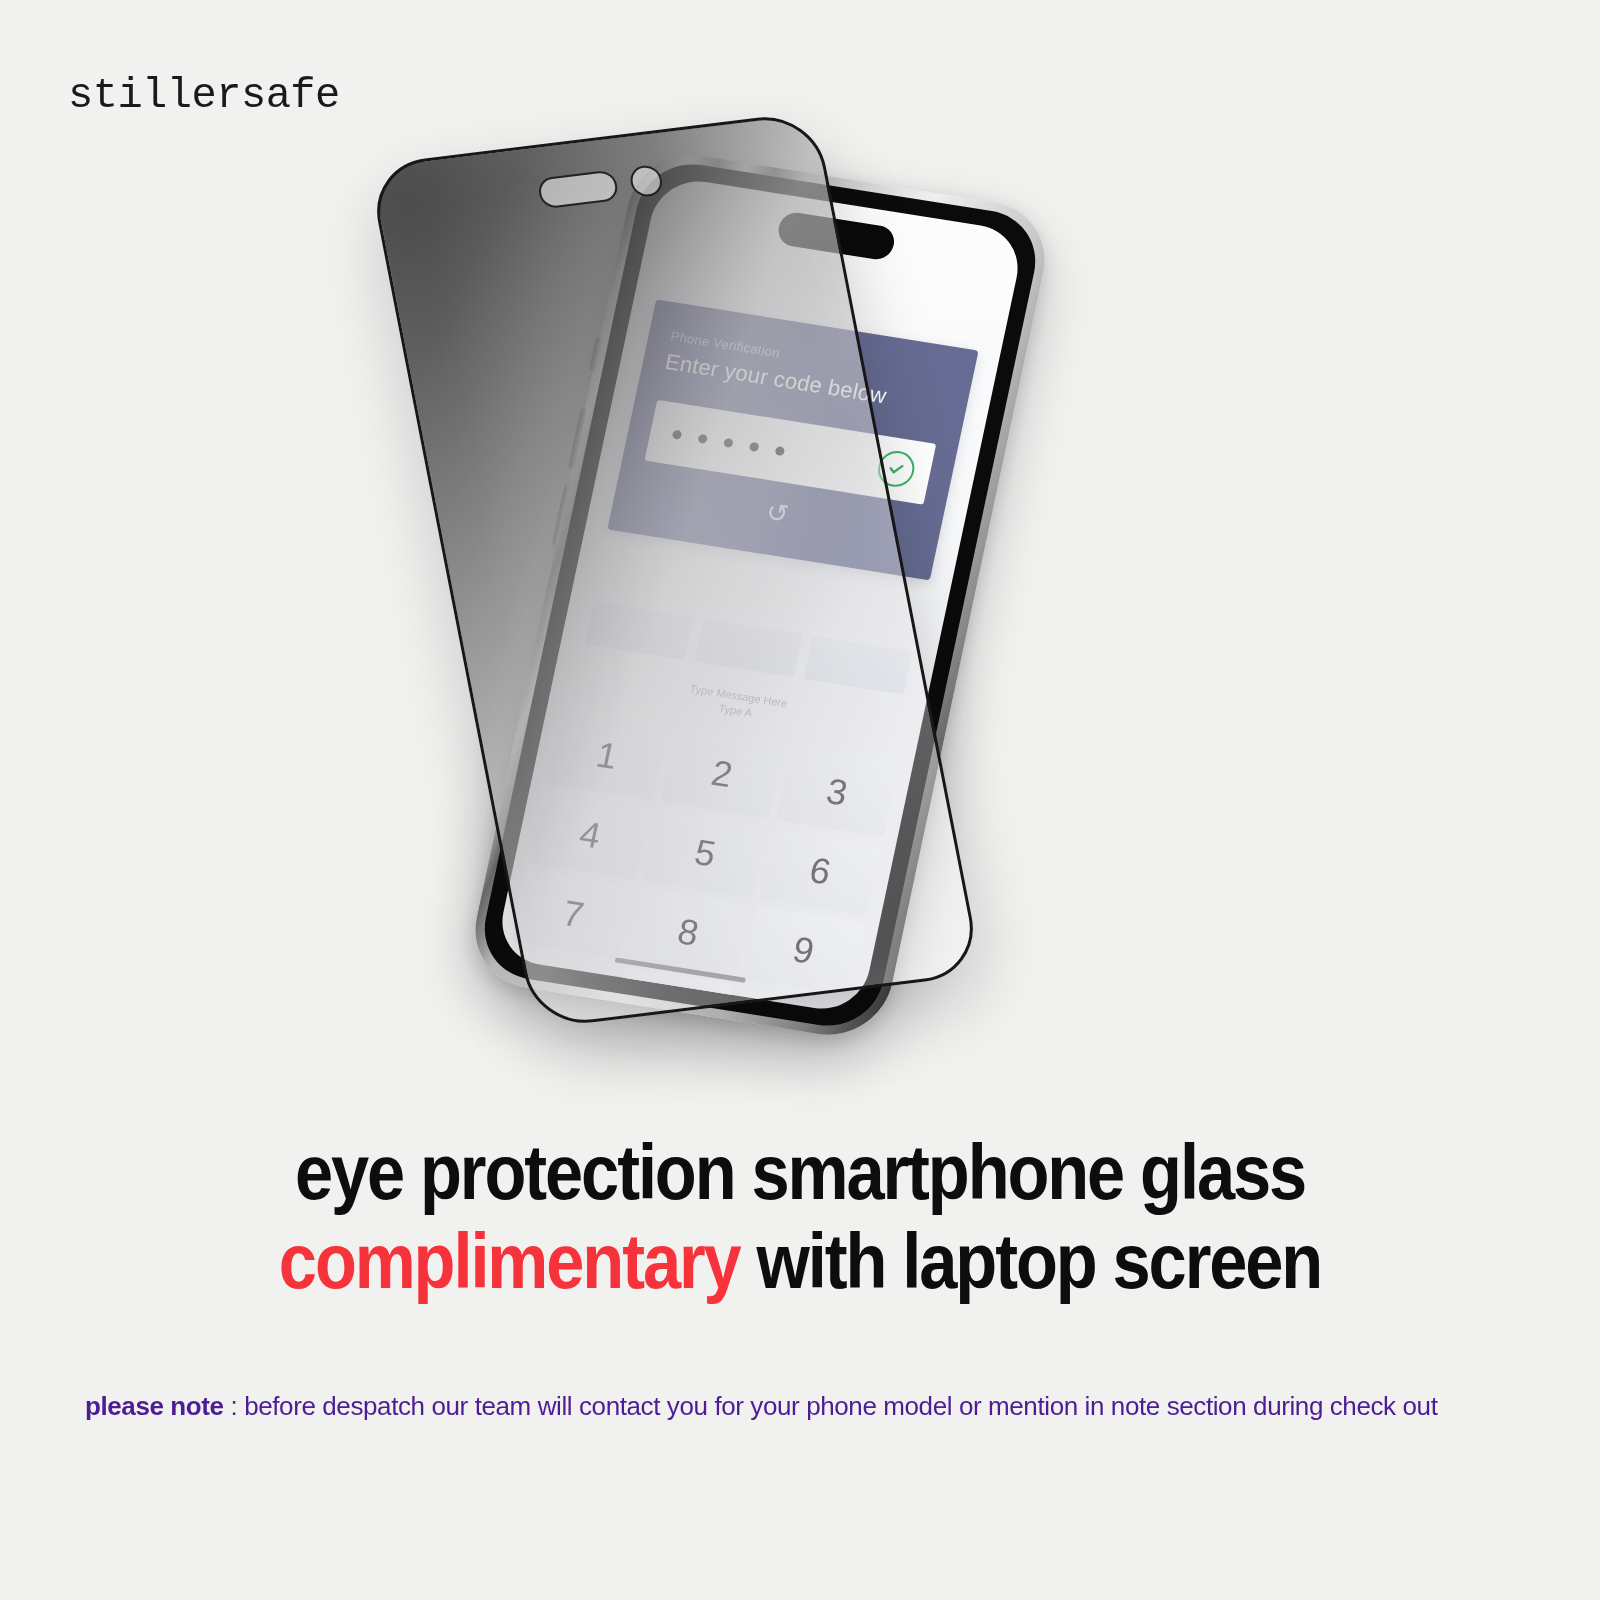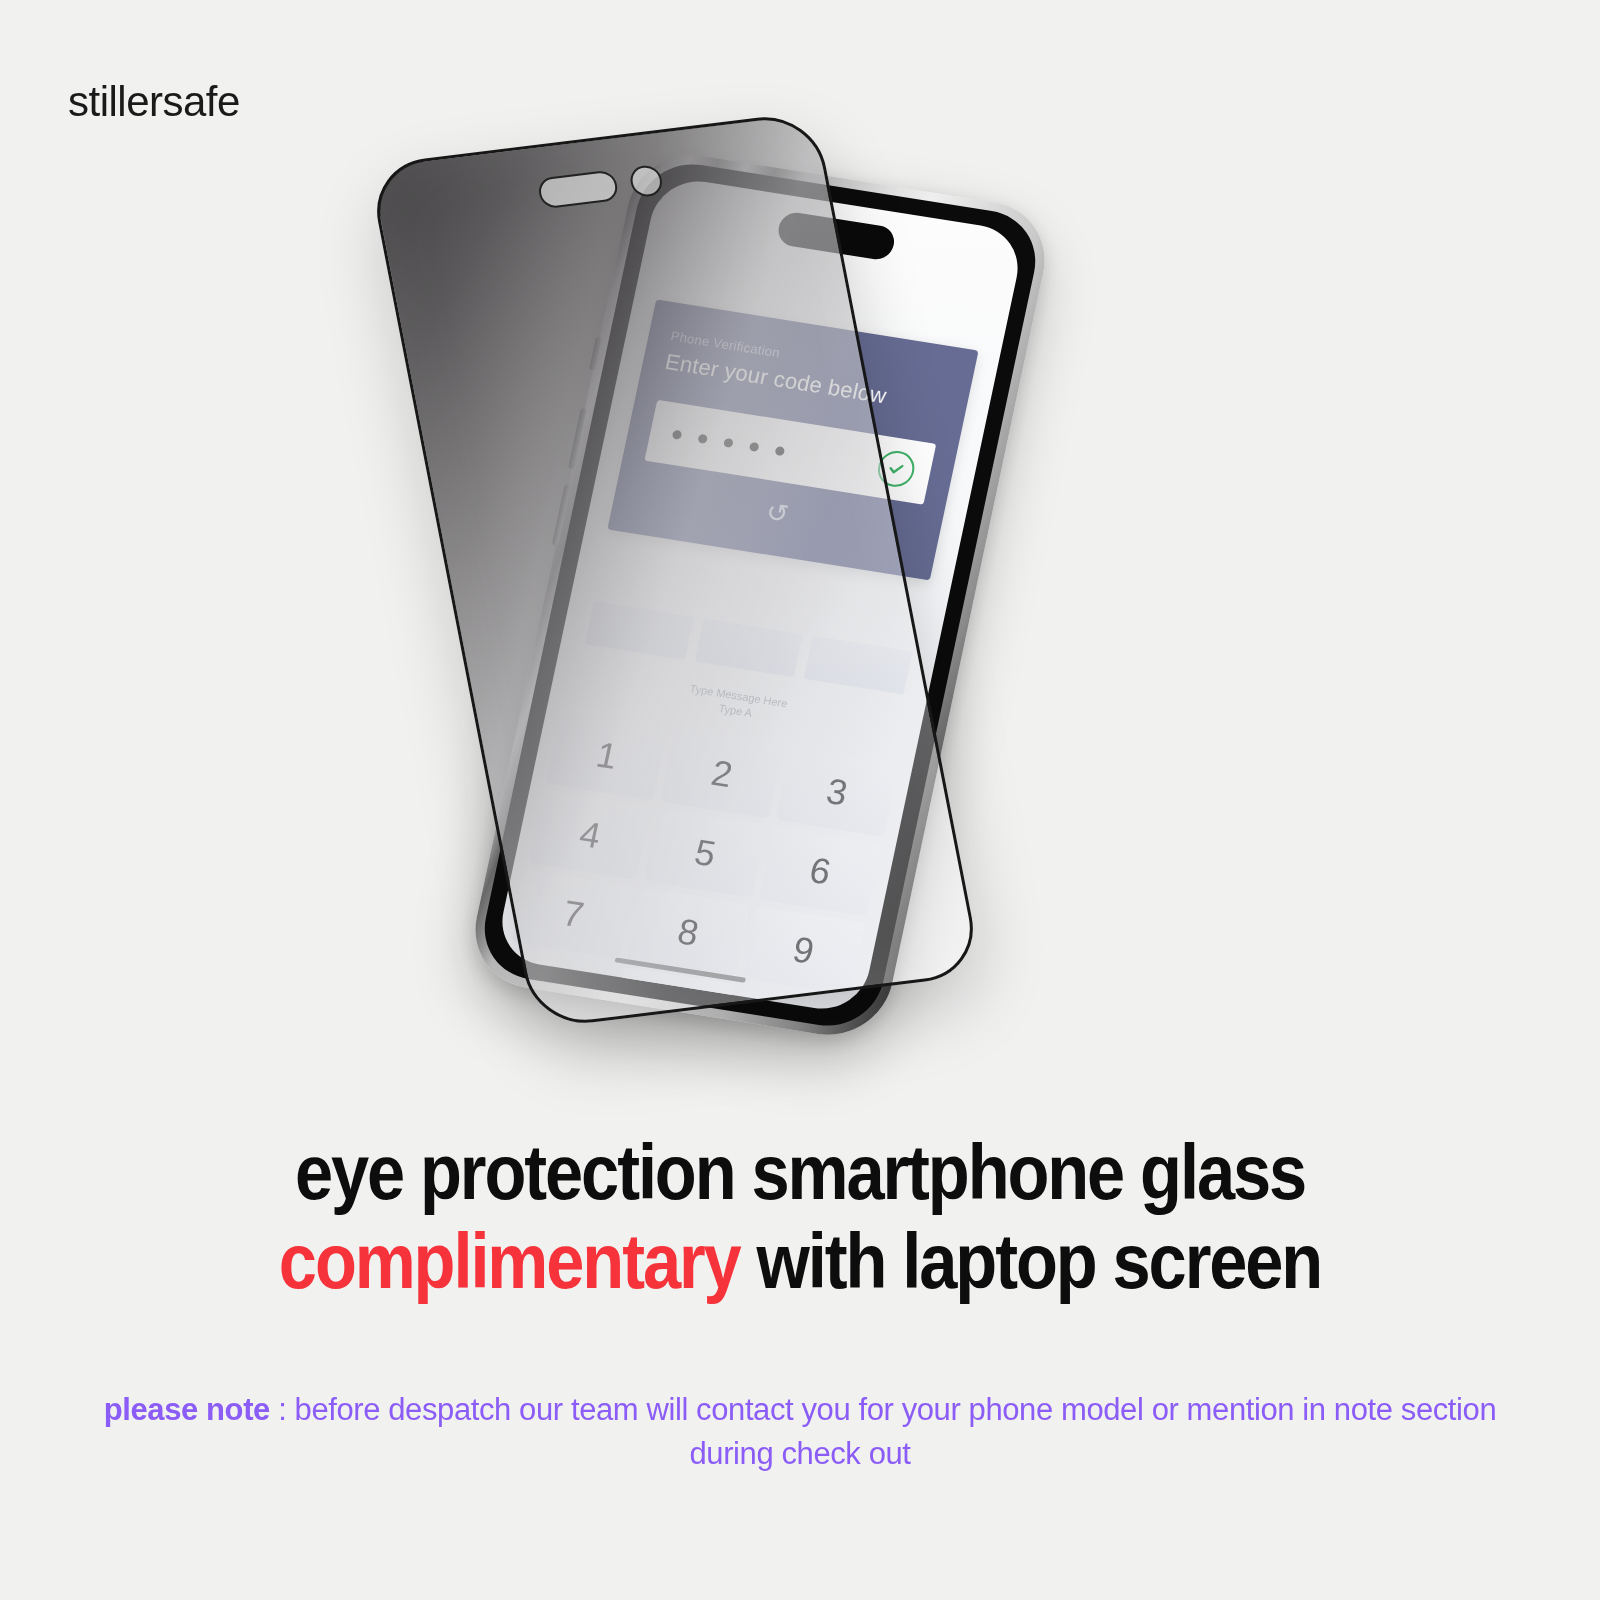--- a/index.html
+++ b/index.html
@@ -13,26 +13,26 @@
   body {
     background: #f1f1f0;
     font-family: "Liberation Sans", sans-serif;
     position: relative;
   }
 
   
   .brand {
     position: absolute;
     left: 68px;
-    top: 78px;
+    top: 72px;
     font-size: 42px;
     font-weight: 400;
     letter-spacing: -0.5px;
     color: #1a1a1a;
-    font-family: Liberation Sans, sans-serif;
+    font-family: Liberation Mono, monospace;
   }
 
   
   .hero {
     position: absolute;
     left: 0;
     top: 120px;
     width: 1600px;
     height: 980px;
   }
@@ -383,24 +383,24 @@
 
   .headline .hl-red { color: #f6333b; }
 
   
   .note {
     position: absolute;
     left: 50%;
     transform: translateX(-50%);
     top: 1388px;
     width: 1430px;
-    text-align: center;
-    font-size: 31px;
+    text-align: left;
+    font-size: 26px;
     line-height: 1.42;
-    color: #8b5cf6;
+    color: #4c1d95;
     letter-spacing: -0.4px;
   }
 
   .note b { font-weight: 700; }
 </style>
 </head>
 <body>
 
 <div class="brand">stillersafe</div>
 

